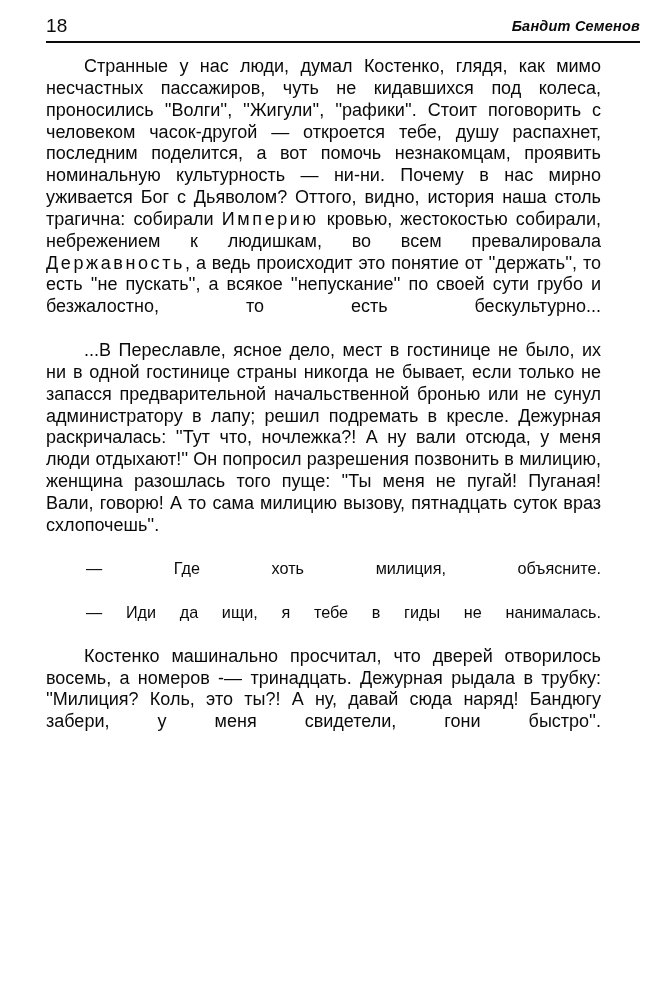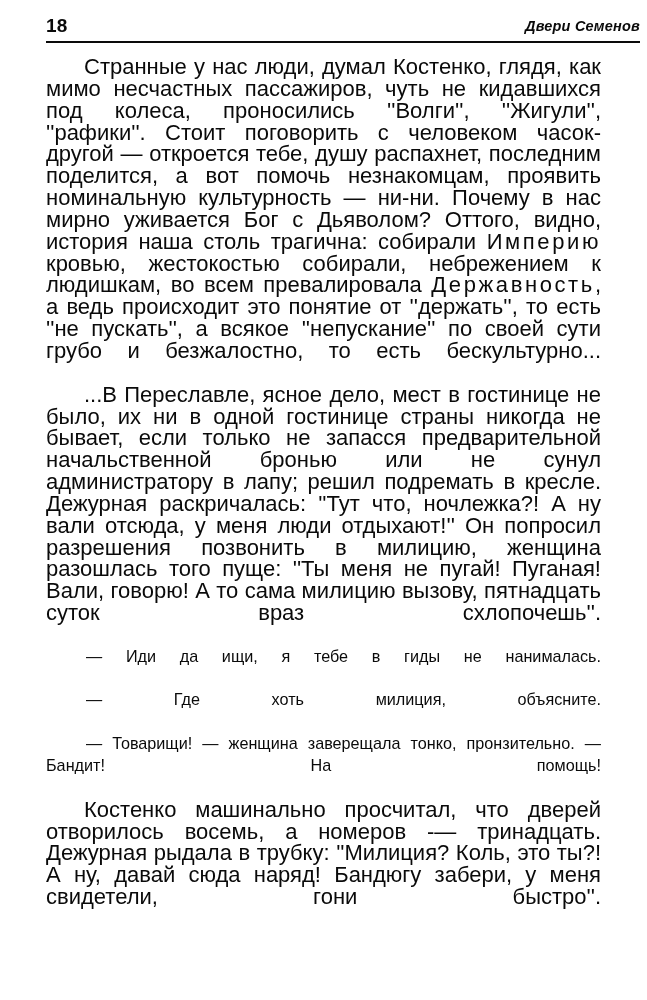--- a/index.html
+++ b/index.html
@@ -30,21 +30,21 @@
     left: 46px;
     right: 7px;
     top: 16px;
     height: 26px;
     display: flex;
     align-items: flex-start;
     justify-content: space-between;
   }
   .folio {
     font-size: 19px;
-    font-weight: 700;
+    font-weight: 400;
     letter-spacing: 0.3px;
     line-height: 1;
     color: #0a0a0a;
   }
   .author-name {
     font-size: 14.5px;
     font-weight: 700;
     font-style: italic;
     letter-spacing: 0.2px;
     line-height: 1;
@@ -63,21 +63,21 @@
   
   .text-block {
     position: absolute;
     left: 46px;
     top: 56px;
     width: 555px;
   }
 
   p.para {
     margin: 0;
-    font-size: 22px;
+    font-size: 18px;
     line-height: 21.85px;
     text-align: justify;
     text-justify: inter-word;
     word-spacing: 0.2px;
     hyphens: none;
     color: #0a0a0a;
   }
   p.para.indent {
     text-indent: 38px;
   }
@@ -111,26 +111,25 @@
     letter-spacing: 2.6px;
   }
 </style>
 </head>
 <body>
 
 <div class="page">
 
   <div class="running-head">
     <span class="folio">18</span>
-    <span class="author-name">Двери Семенов</span>
+    <span class="author-name">Бандит Семенов</span>
   </div>
   <div class="head-rule"></div>
 
   <div class="text-block">
       <p class="para indent">Странные у нас люди, думал Костенко, глядя, как мимо несчастных пассажиров, чуть не кидавшихся под колеса, проносились ''Волги'', ''Жигули'', ''рафики''. Стоит поговорить с человеком часок-другой — откроется тебе, душу распахнет, последним поделится, а вот помочь незнакомцам, проявить номинальную культурность — ни-ни. Почему в нас мирно уживается Бог с Дьяволом? Оттого, видно, история наша столь трагична: собирали <span class="sp">Империю</span> кровью, жестокостью собирали, небрежением к людишкам, во всем превалировала <span class="sp">Державность</span>, а ведь происходит это понятие от ''держать'', то есть ''не пускать'', а всякое ''непускание'' по своей сути грубо и безжалостно, то есть бескультурно...</p>
       <p class="para indent">...В Переславле, ясное дело, мест в гостинице не было, их ни в одной гостинице страны никогда не бывает, если только не запасся предварительной начальственной бронью или не сунул администратору в лапу; решил подремать в кресле. Дежурная раскричалась: ''Тут что, ночлежка?! А ну вали отсюда, у меня люди отдыхают!'' Он попросил разрешения позвонить в милицию, женщина разошлась того пуще: ''Ты меня не пугай! Пуганая! Вали, говорю! А то сама милицию вызову, пятнадцать суток враз схлопочешь''.</p>
+      <p class="dialogue wrap">— Где хоть милиция, объясните.</p>
       <p class="dialogue wrap">— Иди да ищи, я тебе в гиды не нанималась.</p>
-      <p class="dialogue wrap">— Где хоть милиция, объясните.</p>
-      <p class="dialogue wrap">— Товарищи! — женщина заверещала тонко, пронзительно. — Бандит! На помощь!</p>
       <p class="para indent">Костенко машинально просчитал, что дверей отворилось восемь, а номеров -— тринадцать. Дежурная рыдала в трубку: ''Милиция? Коль, это ты?! А ну, давай сюда наряд! Бандюгу забери, у меня свидетели, гони быстро''.</p>
     </div>
 
 </div>
 
 </body></html>

